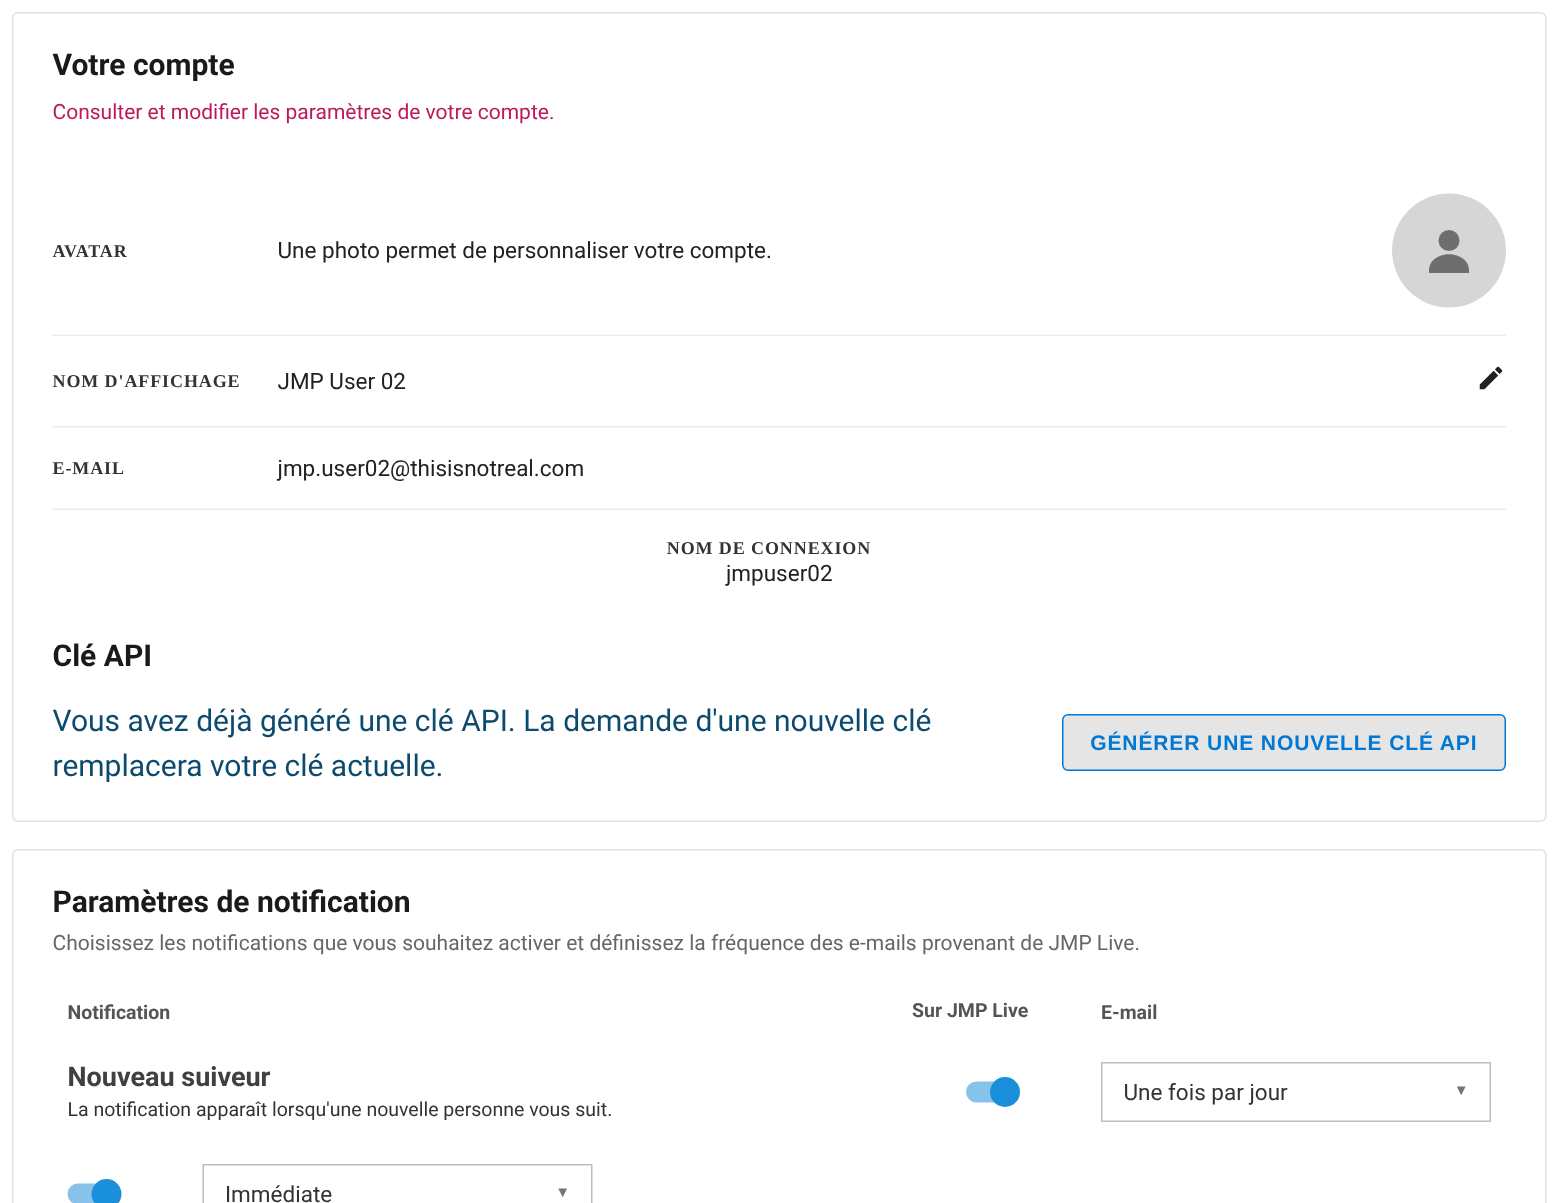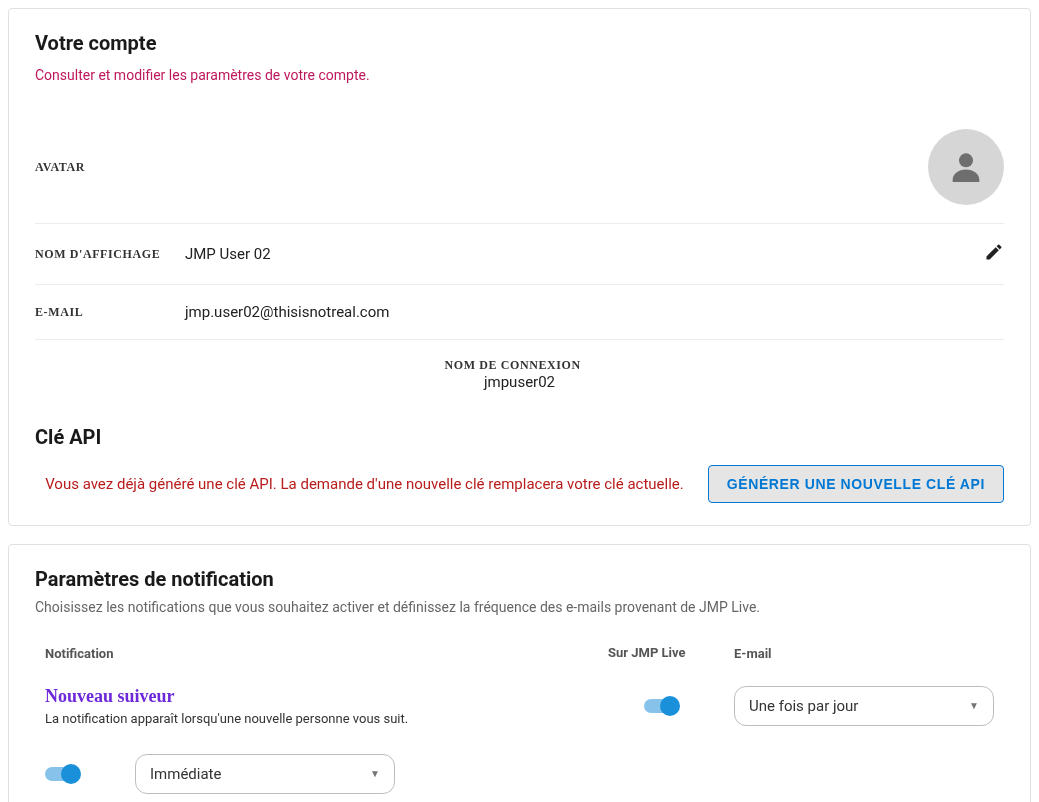--- a/index.html
+++ b/index.html
@@ -80,25 +80,24 @@
       font-weight: 700;
       margin-bottom: 16px;
       color: #1a1a1a;
     }
     .api-row {
       display: flex;
       align-items: center;
       gap: 24px;
     }
     .api-text {
-      font-size: 15px;
-      color: #b91c1c;
+      font-size: 20px;
+      color: #0c4a6e;
       flex: 1;
       line-height: 1.5;
-      text-align: right;
     }
     .api-button {
       border: 1px solid #0078d4;
       color: #0078d4;
       background: #e5e5e5;
       padding: 10px 18px;
       font-size: 14px;
       font-weight: 700;
       letter-spacing: 0.6px;
       border-radius: 4px;
@@ -143,23 +142,22 @@
       display: flex;
       align-items: center;
       padding: 14px 0 14px 10px;
     }
     .notif-info {
       flex: 1;
     }
     .notif-name {
       font-size: 18px;
       font-weight: 700;
-      color: #6d28d9;
+      color: #404040;
       margin-bottom: 4px;
-      font-family: Liberation Serif, serif;
     }
     .notif-desc {
       font-size: 13px;
       color: #333;
     }
     .toggle-wrap {
       width: 90px;
       flex-shrink: 0;
       display: flex;
       align-items: center;
@@ -183,21 +181,21 @@
     }
     .select-wrap {
       width: 270px;
       flex-shrink: 0;
     }
     .select {
       display: flex;
       align-items: center;
       justify-content: space-between;
       border: 1px solid #bdbdbd;
-      border-radius: 12px;
+      border-radius: 0;
       padding: 10px 14px;
       font-size: 15px;
       color: #333;
       cursor: pointer;
       background: #fff;
       width: 260px;
     }
     .chevron {
       font-size: 10px;
       color: #757575;
@@ -205,20 +203,21 @@
   </style>
 </head>
 <body>
 
 <div class="card">
   <h2 class="card-title">Votre compte</h2>
   <p class="card-subtitle">Consulter et modifier les paramètres de votre compte.</p>
 
   <div class="row">
     <div class="row-label">AVATAR</div>
+    <div class="row-value">Une photo permet de personnaliser votre compte.</div>
     <div class="avatar-circle">
       <svg width="40" height="40" viewBox="0 0 24 24" fill="#6e6e6e">
         <circle cx="12" cy="8" r="4.2"></circle>
         <path d="M12 13.5c-4.5 0-8 2.8-8 6.2V21h16v-1.3c0-3.4-3.5-6.2-8-6.2z"></path>
       </svg>
     </div>
   </div>
 
   <div class="row">
     <div class="row-label">NOM D'AFFICHAGE</div>

